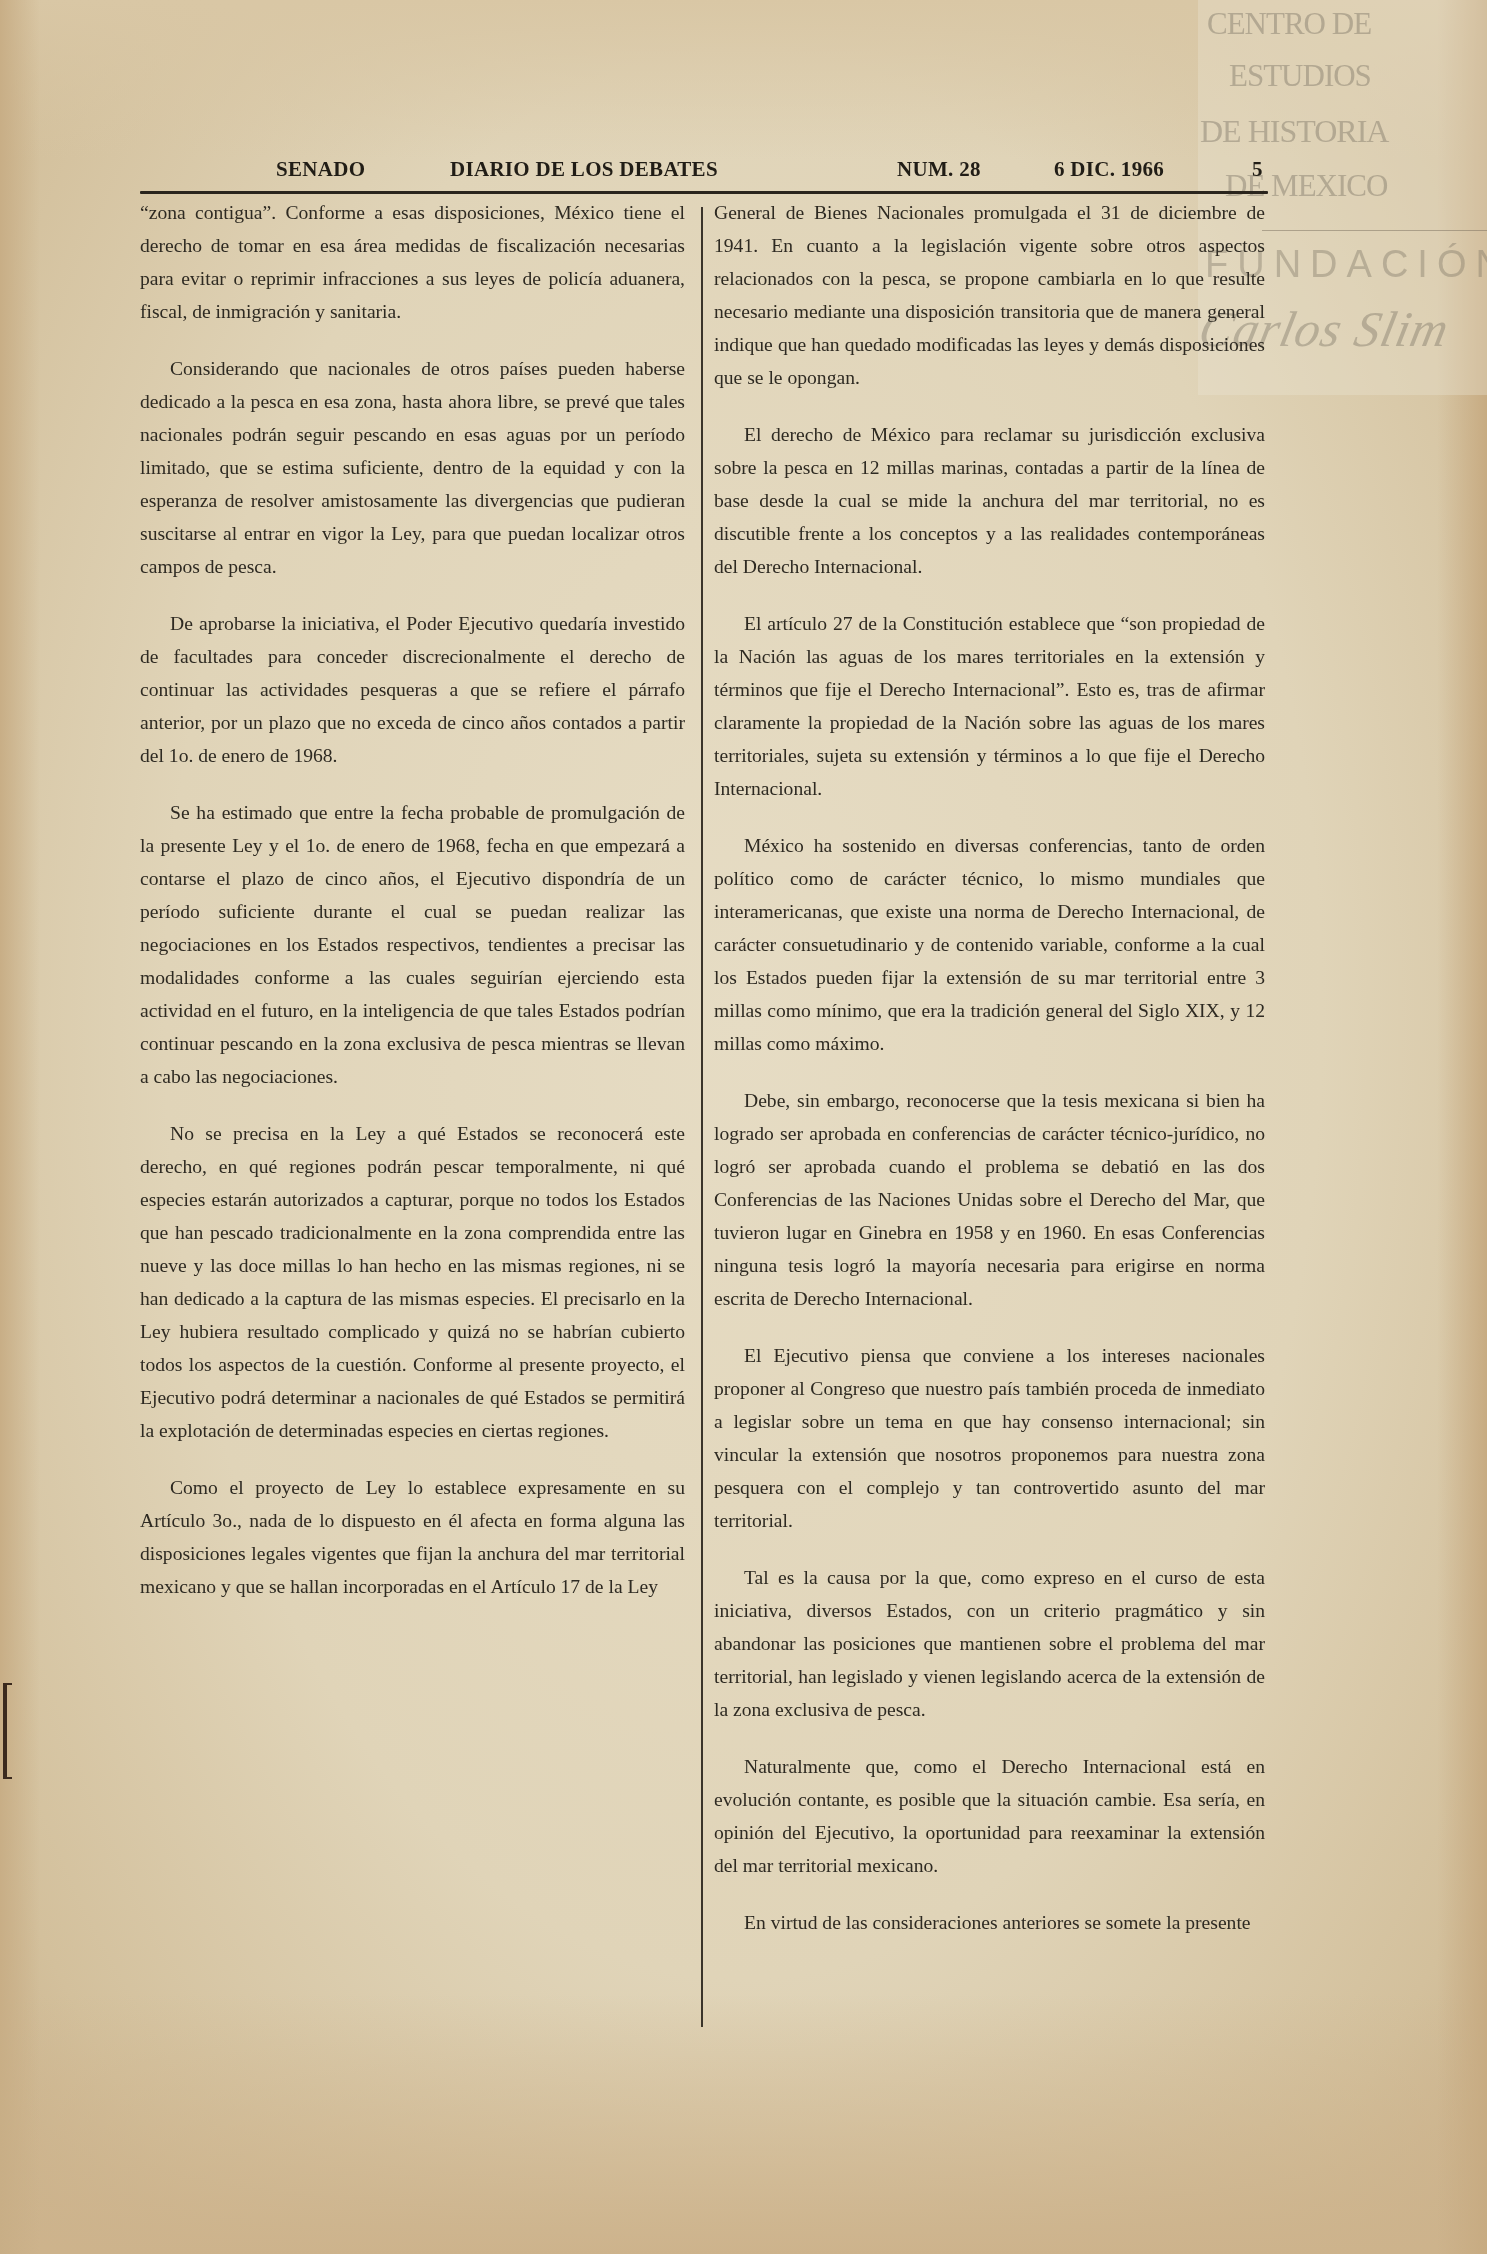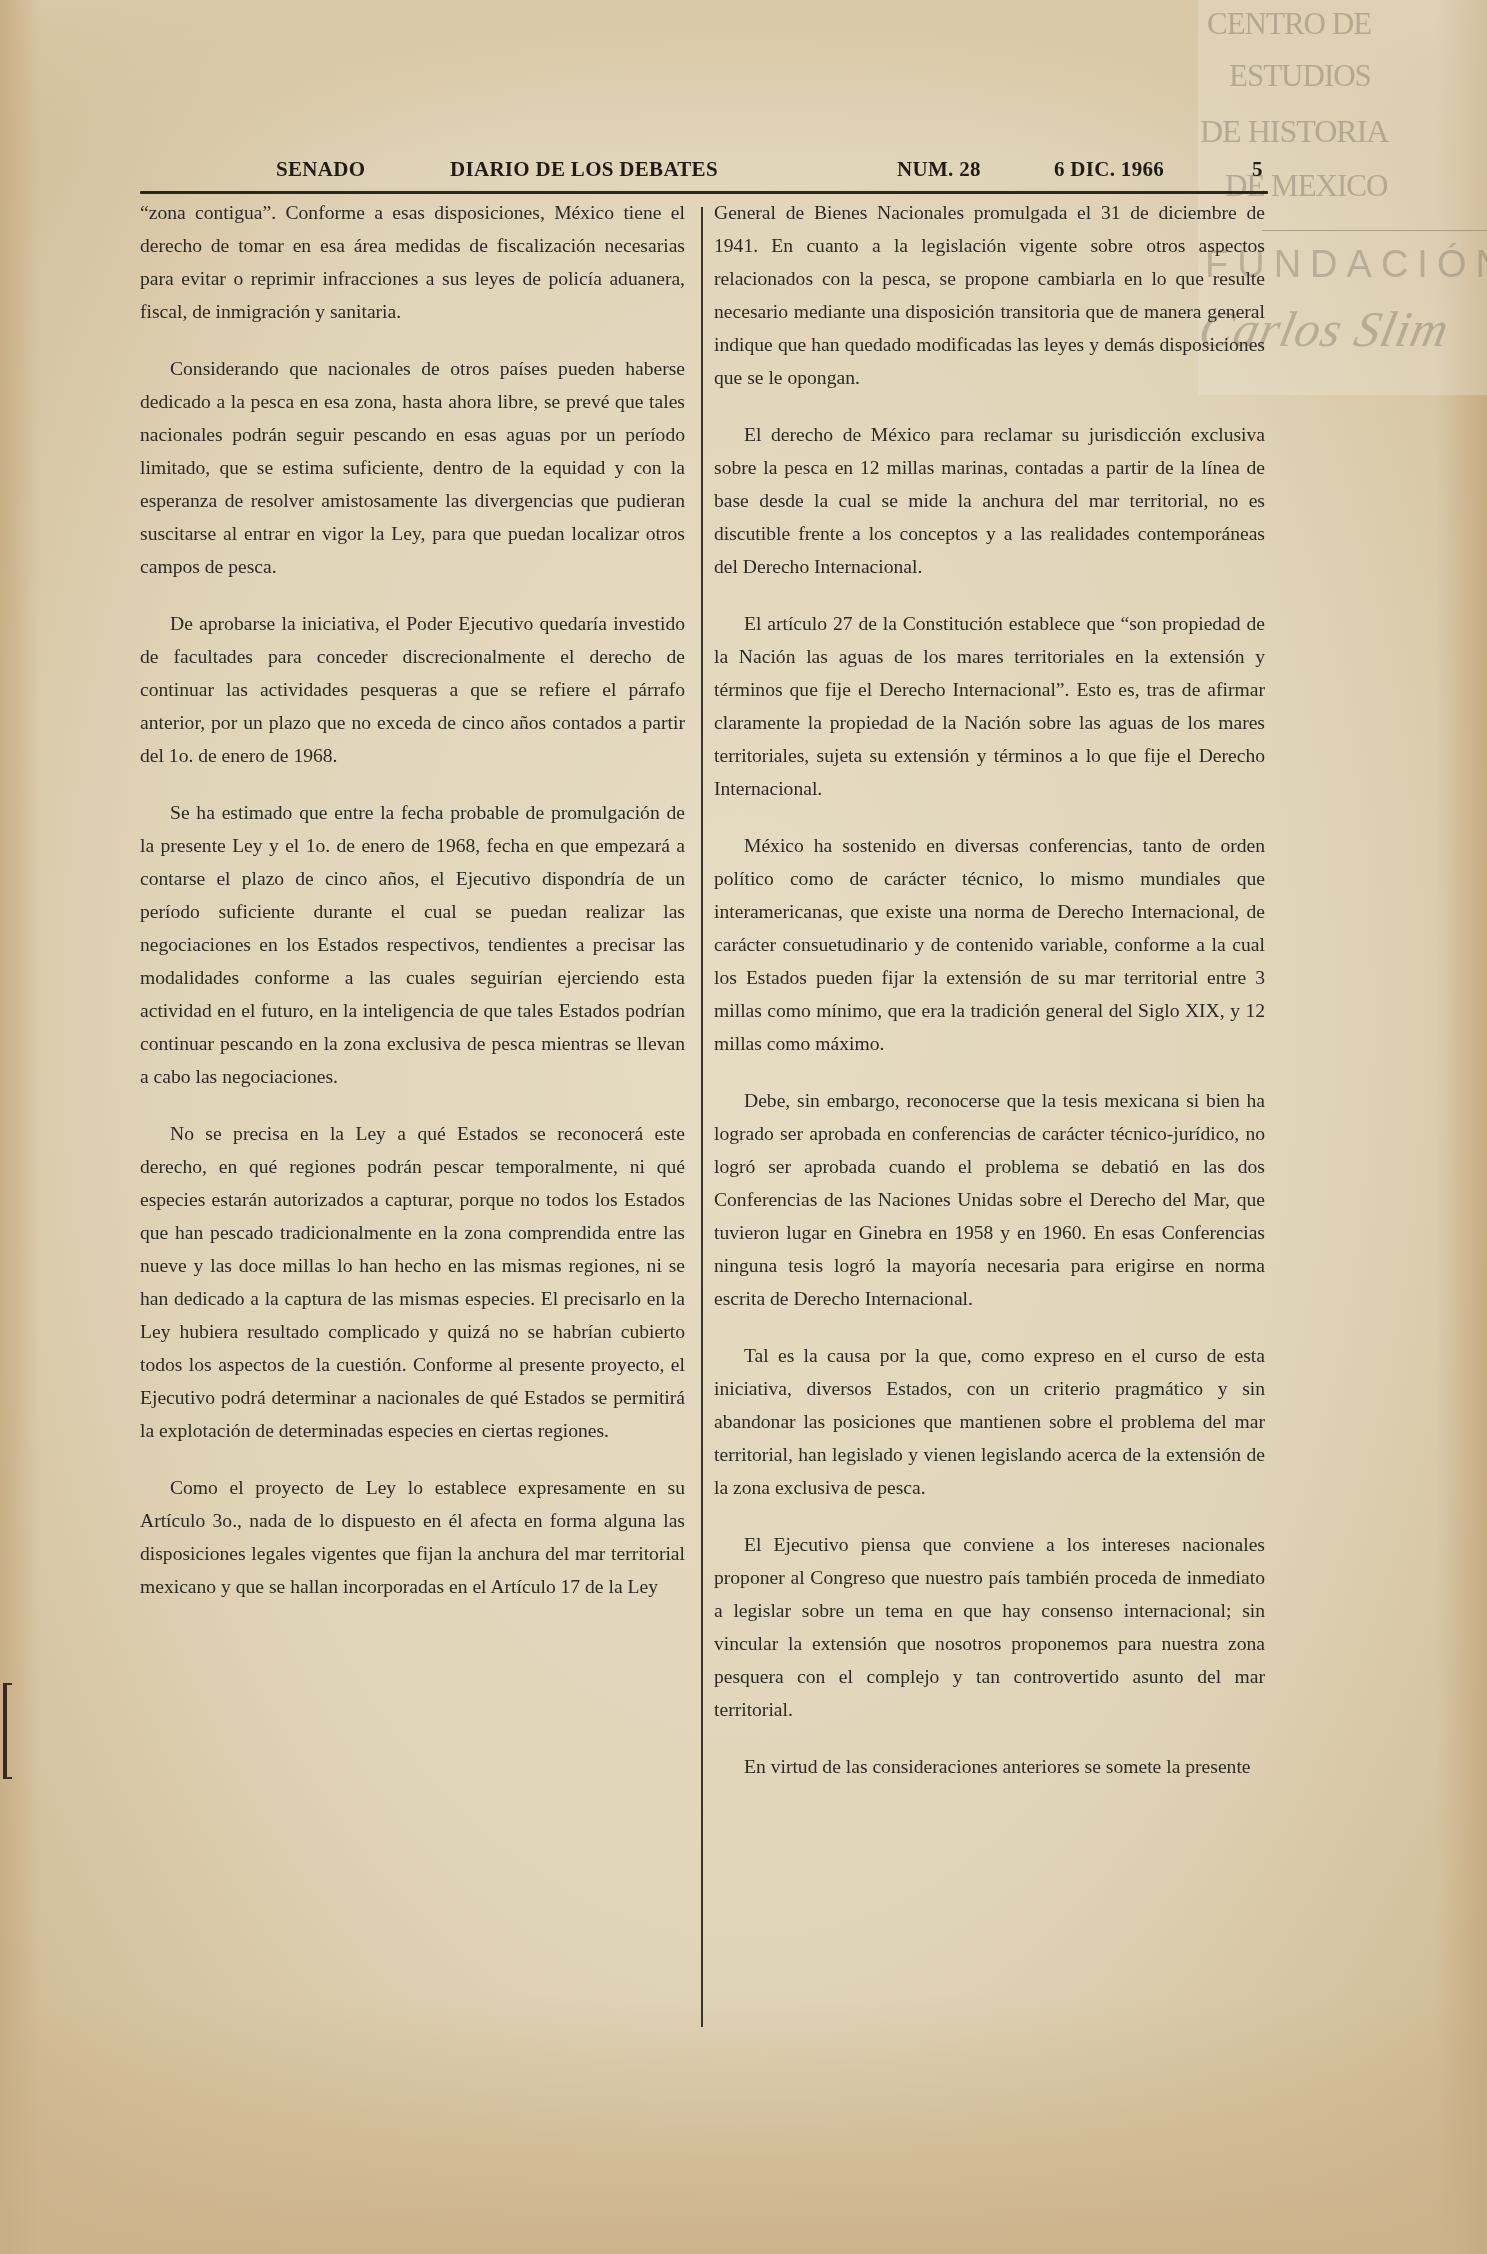--- a/index.html
+++ b/index.html
@@ -90,18 +90,19 @@
 </div>
 
 <div class="col-divider"></div>
 
 <div class="column col-right">
   <p class="first">General de Bienes Nacionales promulgada el 31 de diciembre de 1941. En cuanto a la legislación vigente sobre otros aspectos relacionados con la pesca, se propone cambiarla en lo que resulte necesario mediante una disposición transitoria que de manera general indique que han quedado modificadas las leyes y demás disposiciones que se le opongan.</p>
   <p>El derecho de México para reclamar su jurisdicción exclusiva sobre la pesca en 12 millas marinas, contadas a partir de la línea de base desde la cual se mide la anchura del mar territorial, no es discutible frente a los conceptos y a las realidades contemporáneas del Derecho Internacional.</p>
   <p>El artículo 27 de la Constitución establece que “son propiedad de la Nación las aguas de los mares territoriales en la extensión y términos que fije el Derecho Internacional”. Esto es, tras de afirmar claramente la propiedad de la Nación sobre las aguas de los mares territoriales, sujeta su extensión y términos a lo que fije el Derecho Internacional.</p>
   <p>México ha sostenido en diversas conferencias, tanto de orden político como de carácter técnico, lo mismo mundiales que interamericanas, que existe una norma de Derecho Internacional, de carácter consuetudinario y de contenido variable, conforme a la cual los Estados pueden fijar la extensión de su mar territorial entre 3 millas como mínimo, que era la tradición general del Siglo XIX, y 12 millas como máximo.</p>
   <p>Debe, sin embargo, reconocerse que la tesis mexicana si bien ha logrado ser aprobada en conferencias de carácter técnico-jurídico, no logró ser aprobada cuando el problema se debatió en las dos Conferencias de las Naciones Unidas sobre el Derecho del Mar, que tuvieron lugar en Ginebra en 1958 y en 1960. En esas Conferencias ninguna tesis logró la mayoría necesaria para erigirse en norma escrita de Derecho Internacional.</p>
+  <p>El Ejecutivo piensa que conviene a los intereses nacionales proponer al Congreso que nuestro país también proceda de inmediato a legislar sobre un tema en que hay consenso internacional; sin vincular la extensión que nosotros proponemos para nuestra zona pesquera con el complejo y tan controvertido asunto del mar territorial.</p>
   <p>Tal es la causa por la que, como expreso en el curso de esta iniciativa, diversos Estados, con un criterio pragmático y sin abandonar las posiciones que mantienen sobre el problema del mar territorial, han legislado y vienen legislando acerca de la extensión de la zona exclusiva de pesca.</p>
-  <p>El Ejecutivo piensa que conviene a los intereses nacionales proponer al Congreso que nuestro país también proceda de inmediato a legislar sobre un tema en que hay consenso internacional; sin vincular la extensión que nosotros proponemos para nuestra zona pesquera con el complejo y tan controvertido asunto del mar territorial.</p>
+  <p>Naturalmente que, como el Derecho Internacional está en evolución contante, es posible que la situación cambie. Esa sería, en opinión del Ejecutivo, la oportunidad para reexaminar la extensión del mar territorial mexicano.</p>
   <p>En virtud de las consideraciones anteriores se somete la presente</p>
 </div>
 
 <div class="margin-bracket"></div>
 
 </body></html>

